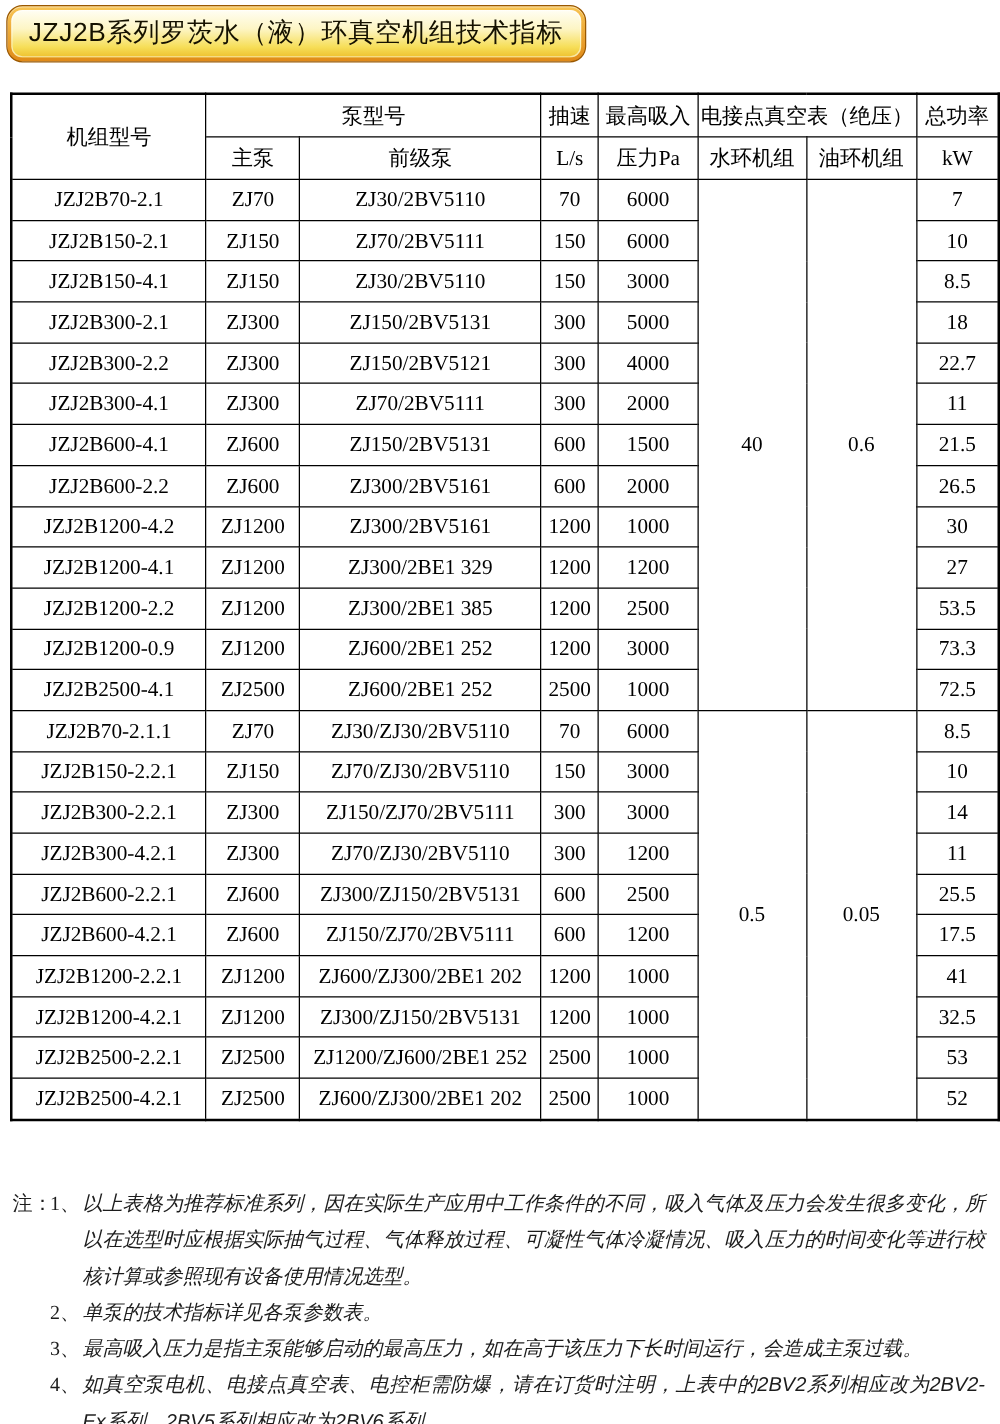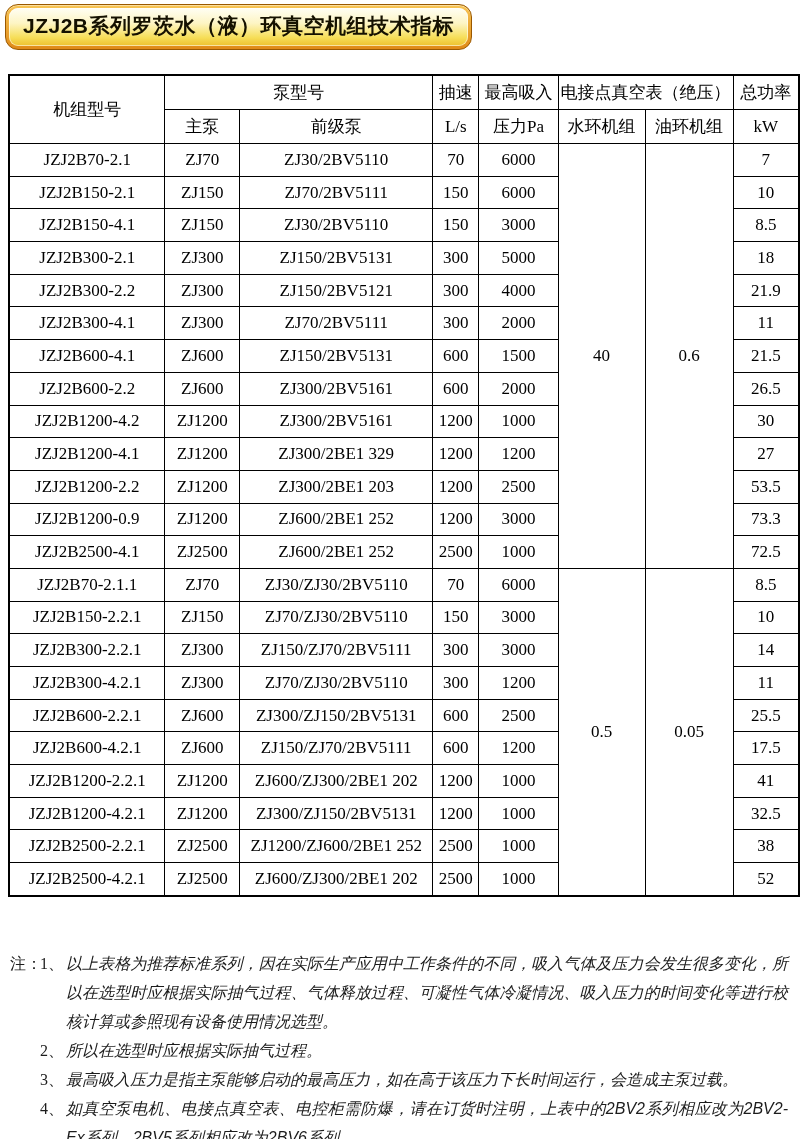--- a/index.html
+++ b/index.html
@@ -27,21 +27,21 @@
     padding: 4px 14px 6px 14px;
     background: linear-gradient(180deg,
       var(--badge-inner-top, #fffef4) 0%,
       #fdf5c4 40%,
       #f6de58 78%,
       var(--badge-inner-bottom, #eec02e) 100%);
     box-shadow: inset 0 0 0 1px rgba(255,255,255,0.55);
   }
   .title-text {
     font-size: 21px;
-    font-weight: bold;
+    font-weight: normal;
     letter-spacing: 0.5px;
     color: #151100;
     white-space: nowrap;
   }
   
   .spec-table {
     border-collapse: collapse;
     table-layout: fixed;
     margin: 24px 0 0 8px;
     border: 2px solid #000;
@@ -158,21 +158,21 @@
           <td>300</td>
           <td>5000</td>
           <td>18</td>
         </tr>
         <tr>
           <td>JZJ2B300-2.2</td>
           <td>ZJ300</td>
           <td>ZJ150/2BV5121</td>
           <td>300</td>
           <td>4000</td>
-          <td>21.9</td>
+          <td>22.7</td>
         </tr>
         <tr>
           <td>JZJ2B300-4.1</td>
           <td>ZJ300</td>
           <td>ZJ70/2BV5111</td>
           <td>300</td>
           <td>2000</td>
           <td>11</td>
         </tr>
         <tr>
@@ -203,21 +203,21 @@
           <td>JZJ2B1200-4.1</td>
           <td>ZJ1200</td>
           <td>ZJ300/2BE1 329</td>
           <td>1200</td>
           <td>1200</td>
           <td>27</td>
         </tr>
         <tr>
           <td>JZJ2B1200-2.2</td>
           <td>ZJ1200</td>
-          <td>ZJ300/2BE1 203</td>
+          <td>ZJ300/2BE1 385</td>
           <td>1200</td>
           <td>2500</td>
           <td>53.5</td>
         </tr>
         <tr>
           <td>JZJ2B1200-0.9</td>
           <td>ZJ1200</td>
           <td>ZJ600/2BE1 252</td>
           <td>1200</td>
           <td>3000</td>
@@ -296,42 +296,42 @@
           <td>1200</td>
           <td>1000</td>
           <td>32.5</td>
         </tr>
         <tr>
           <td>JZJ2B2500-2.2.1</td>
           <td>ZJ2500</td>
           <td>ZJ1200/ZJ600/2BE1 252</td>
           <td>2500</td>
           <td>1000</td>
-          <td>38</td>
+          <td>53</td>
         </tr>
         <tr>
           <td>JZJ2B2500-4.2.1</td>
           <td>ZJ2500</td>
           <td>ZJ600/ZJ300/2BE1 202</td>
           <td>2500</td>
           <td>1000</td>
           <td>52</td>
         </tr>
       </tbody>
   </table>
 
   <div class="notes">
     <span class="note-zhu">注：</span>
     <div class="note-row">
       <span class="note-num">1、</span>
       <div class="note-text">以上表格为推荐标准系列，因在实际生产应用中工作条件的不同，吸入气体及压力会发生很多变化，所以在选型时应根据实际抽气过程、气体释放过程、可凝性气体冷凝情况、吸入压力的时间变化等进行校核计算或参照现有设备使用情况选型。</div>
     </div>
     <div class="note-row">
       <span class="note-num">2、</span>
-      <div class="note-text">所以在选型时应根据实际抽气过程。</div>
+      <div class="note-text">单泵的技术指标详见各泵参数表。</div>
     </div>
     <div class="note-row">
       <span class="note-num">3、</span>
       <div class="note-text">最高吸入压力是指主泵能够启动的最高压力，如在高于该压力下长时间运行，会造成主泵过载。</div>
     </div>
     <div class="note-row">
       <span class="note-num">4、</span>
       <div class="note-text">如真空泵电机、电接点真空表、电控柜需防爆，请在订货时注明，上表中的2BV2系列相应改为2BV2-Ex系列，2BV5系列相应改为2BV6系列。</div>
     </div>
   </div>

